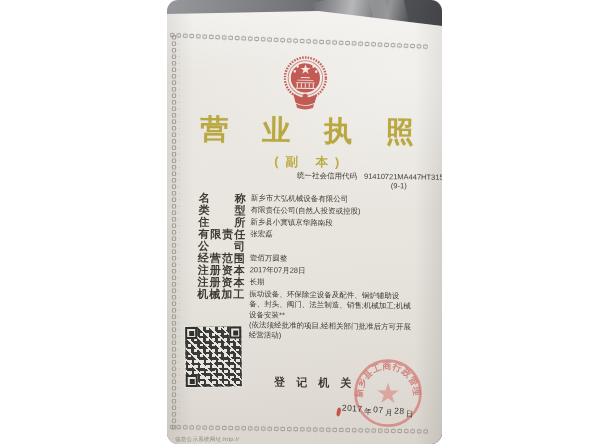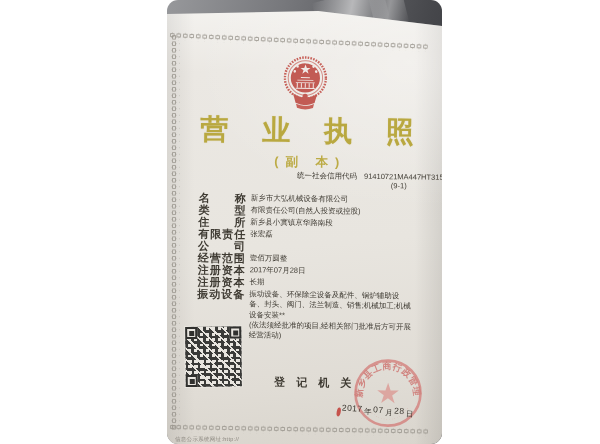--- a/index.html
+++ b/index.html
@@ -161,21 +161,21 @@
         </div>
         <div class="row">
           <div class="lab">注册资本</div>
           <div class="val">2017年07月28日</div>
         </div>
         <div class="row">
           <div class="lab">注册资本</div>
           <div class="val">长期</div>
         </div>
         <div class="row scope">
-          <div class="lab">振动设备</div>
+          <div class="lab">机械加工</div>
           <div class="val">
             <div>振动设备、环保除尘设备及配件、锅炉辅助设备、封头、阀门、法兰制造、销售;机械加工;机械设备安装**</div>
             <div>(依法须经批准的项目,经相关部门批准后方可开展经营活动)</div>
           </div>
         </div>
       </div>
 
       <div class="qr">
         <div class="qr-noise"></div>
         <div class="qr-f tl"></div>

